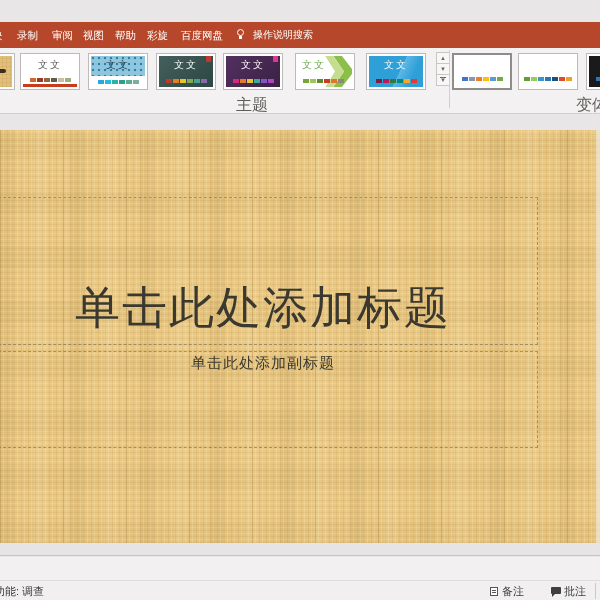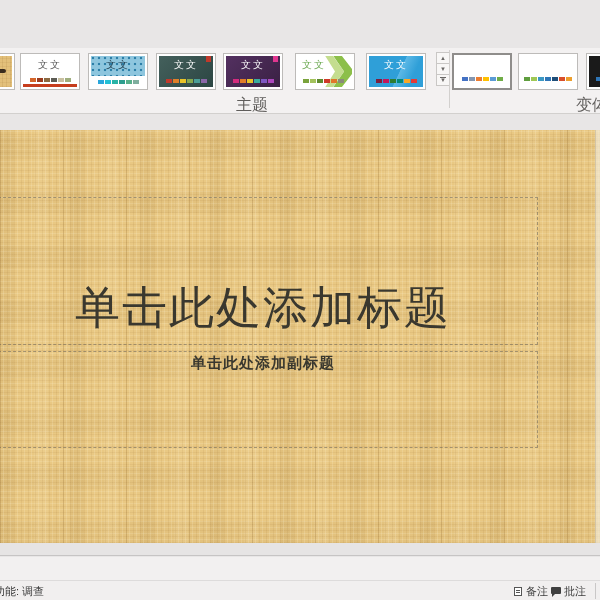--- a/index.html
+++ b/index.html
@@ -68,21 +68,21 @@
     background-image:
       repeating-linear-gradient(90deg,rgba(140,100,40,.18) 0 1px,transparent 1px 63px),
       repeating-linear-gradient(90deg,rgba(150,105,45,.10) 0 1px,transparent 1px 3px,rgba(255,245,215,.18) 3px 4px,transparent 4px 7px),
       repeating-linear-gradient(0deg,rgba(150,105,45,.09) 0 1px,transparent 1px 3px,rgba(255,248,220,.15) 3px 4px,transparent 4px 6px),
       repeating-linear-gradient(90deg,rgba(120,85,30,.07) 0 14px,transparent 14px 34px,rgba(255,240,200,.10) 34px 48px,transparent 48px 70px),
       repeating-linear-gradient(0deg,rgba(120,85,30,.05) 0 22px,transparent 22px 55px);}
   .ph{position:absolute;left:-12px;width:550px;border:1px dashed rgba(105,100,90,.55);display:flex;justify-content:center;}
   .ph-title{top:67px;height:148px;align-items:flex-end;}
   .ph-title .ph-text{font-size:45px;font-weight:200;color:#3a382f;letter-spacing:2px;padding-bottom:6px;white-space:nowrap;}
   .ph-sub{top:221px;height:97px;align-items:flex-start;}
-  .ph-sub .ph-text{font-size:15px;color:#3a382f;letter-spacing:1px;padding-top:2px;font-weight:bold;}
+  .ph-sub .ph-text{font-size:15px;color:#3a382f;letter-spacing:1px;padding-top:2px;}
   .vscroll{position:absolute;right:0;top:15px;width:5px;height:413px;background:rgba(242,238,228,.55);border-left:1px solid rgba(170,160,140,.35);}
 
   
   .gap-gray{position:absolute;left:0;top:428px;width:600px;height:13px;background:#e6e4e4;border-bottom:1px solid #c6c4c4;}
   .lowzone{position:absolute;left:0;top:442px;width:600px;height:43px;background:#f2f0f0;}
   .statusbar{position:absolute;left:0;top:465px;width:600px;height:20px;background:#f1efef;border-top:1px solid #dddbdb;
              font-size:11px;color:#3c3c3c;}
   .status-left{position:absolute;left:0;top:0;width:90px;height:20px;overflow:hidden;}
   .status-left span{position:absolute;left:-28px;top:0;line-height:20px;white-space:nowrap;}
   .status-item{position:absolute;top:0;height:20px;line-height:20px;cursor:pointer;}
@@ -91,20 +91,31 @@
   .bubble{position:absolute;left:-13px;top:6px;width:10px;height:7px;background:#3f3f3f;border-radius:1px;}
   .bubble::after{content:'';position:absolute;left:1px;bottom:-3px;border:2px solid transparent;border-top-color:#3f3f3f;border-left-color:#3f3f3f;}
   .status-div{position:absolute;left:595px;top:2px;height:16px;width:1px;background:#c9c7c7;}
 </style>
 </head>
 <body>
 
 <div id="app">
 
 
+  <div class="tabrow">
+    <div class="tab tab-partial"><span>映</span></div>
+    <div class="tab" style="left:17px">录制</div>
+    <div class="tab" style="left:52px">审阅</div>
+    <div class="tab" style="left:83px">视图</div>
+    <div class="tab" style="left:115px">帮助</div>
+    <div class="tab" style="left:147px">彩旋</div>
+    <div class="tab" style="left:181px">百度网盘</div>
+    <span class="bulb" style="left:237px"></span>
+    <div class="tab" style="left:253px;font-size:10px">操作说明搜索</div>
+  </div>
 
   <div class="ribbonbody">
 
     <div class="thumb" style="left:-45px">
       <div class="face f-tan">
           <div class="rod"></div>
         </div>
     </div>
 
     <div class="thumb" style="left:20px">
@@ -193,21 +204,21 @@
       </div>
     </div>
     <div class="vscroll"></div>
     <div class="gap-gray"></div>
     <div class="lowzone"></div>
 
     <div class="statusbar">
       <div class="status-left">
         <span>辅助功能: 调查</span>
       </div>
-      <div class="status-item" style="left:526px">
+      <div class="status-item" style="left:502px">
         <span class="noteicon"></span>
         <span>备注</span>
       </div>
       <div class="status-item" style="left:564px">
         <span class="bubble"></span>
         <span>批注</span>
       </div>
       <div class="status-div"></div>
     </div>
   </div>

